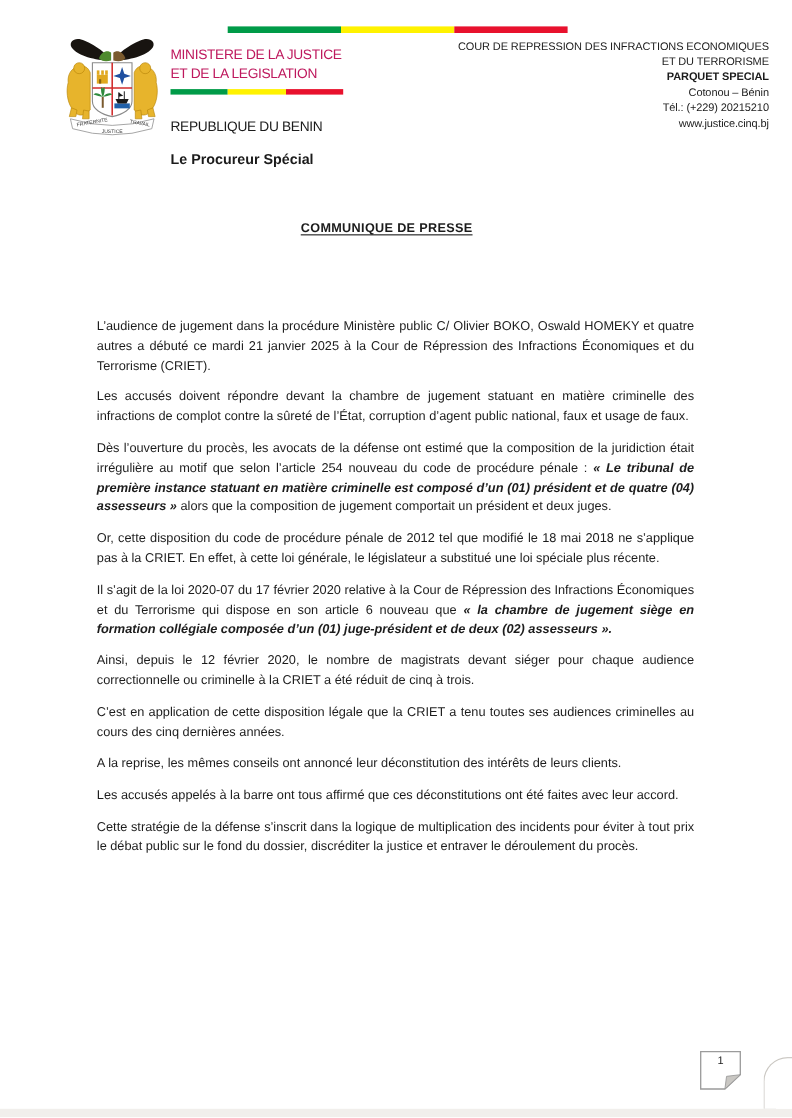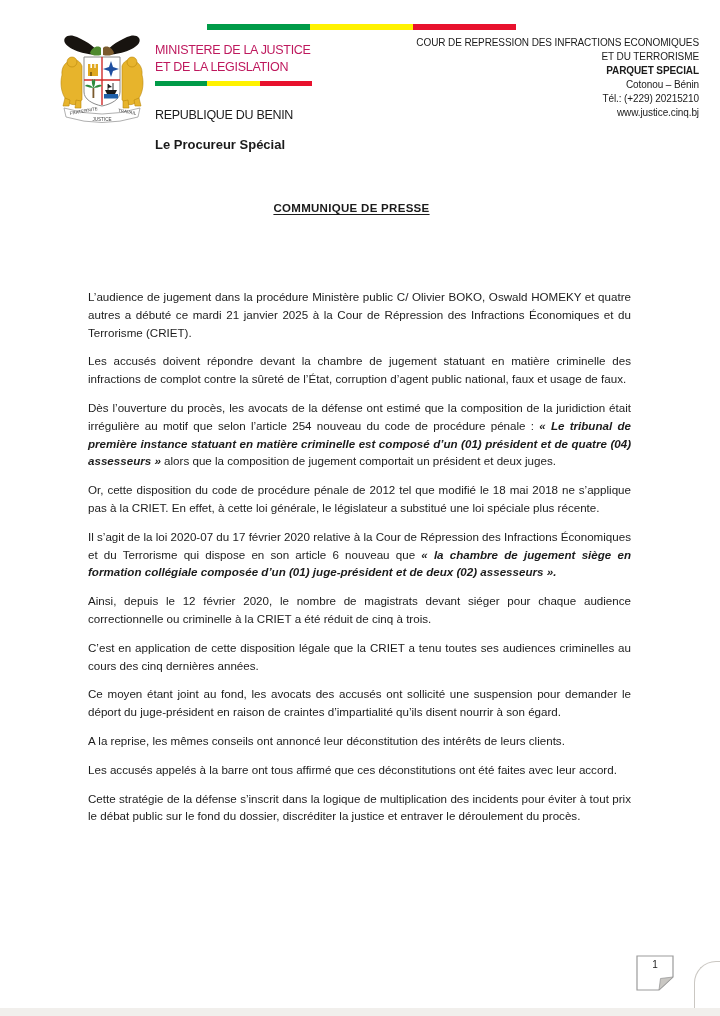--- a/index.html
+++ b/index.html
@@ -235,21 +235,20 @@
   <div class="doc-title">COMMUNIQUE DE PRESSE</div>
 
   <div class="press-body">
       <p><span>L’audience de jugement dans la procédure Ministère public C/ Olivier BOKO, Oswald HOMEKY et quatre autres a débuté ce mardi 21 janvier 2025 à la Cour de Répression des Infractions Économiques et du Terrorisme (CRIET).</span></p>
       <p><span>Les accusés doivent répondre devant la chambre de jugement statuant en matière criminelle des infractions de complot contre la sûreté de l’État, corruption d’agent public national, faux et usage de faux.</span></p>
       <p><span>Dès l’ouverture du procès, les avocats de la défense ont estimé que la composition de la juridiction était irrégulière au motif que selon l’article 254 nouveau du code de procédure pénale : </span><span class="bq">« Le tribunal de première instance statuant en matière criminelle est composé d’un (01) président et de quatre (04) assesseurs »</span><span> alors que la composition de jugement comportait un président et deux juges.</span></p>
       <p><span>Or, cette disposition du code de procédure pénale de 2012 tel que modifié le 18 mai 2018 ne s’applique pas à la CRIET. En effet, à cette loi générale, le législateur a substitué une loi spéciale plus récente.</span></p>
       <p><span>Il s’agit de la loi 2020-07 du 17 février 2020 relative à la Cour de Répression des Infractions Économiques et du Terrorisme qui dispose en son article 6 nouveau que </span><span class="bq">« la chambre de jugement siège en formation collégiale composée d’un (01) juge-président et de deux (02) assesseurs ».</span></p>
       <p><span>Ainsi, depuis le 12 février 2020, le nombre de magistrats devant siéger pour chaque audience correctionnelle ou criminelle à la CRIET a été réduit de cinq à trois.</span></p>
       <p><span>C’est en application de cette disposition légale que la CRIET a tenu toutes ses audiences criminelles au cours des cinq dernières années.</span></p>
-      <p><span>Ce moyen étant joint au fond, les avocats des accusés ont sollicité une suspension pour demander le déport du juge-président en raison de craintes d’impartialité qu’ils disent nourrir à son égard.</span></p>
       <p><span>A la reprise, les mêmes conseils ont annoncé leur déconstitution des intérêts de leurs clients.</span></p>
       <p><span>Les accusés appelés à la barre ont tous affirmé que ces déconstitutions ont été faites avec leur accord.</span></p>
       <p><span>Cette stratégie de la défense s’inscrit dans la logique de multiplication des incidents pour éviter à tout prix le débat public sur le fond du dossier, discréditer la justice et entraver le déroulement du procès.</span></p>
     </div>
 
   <div class="page-badge">
     <svg width="38" height="36" viewBox="0 0 38 36">
       <path d="M1,1 H37 V22 L23,35 H1 Z" fill="#ffffff" stroke="#9b9b9b" stroke-width="1.2"></path>
       <path d="M37,22 L23,35 L24.5,23.5 Z" fill="#c9c7c3" stroke="#9b9b9b" stroke-width="0.8"></path>
     </svg>

